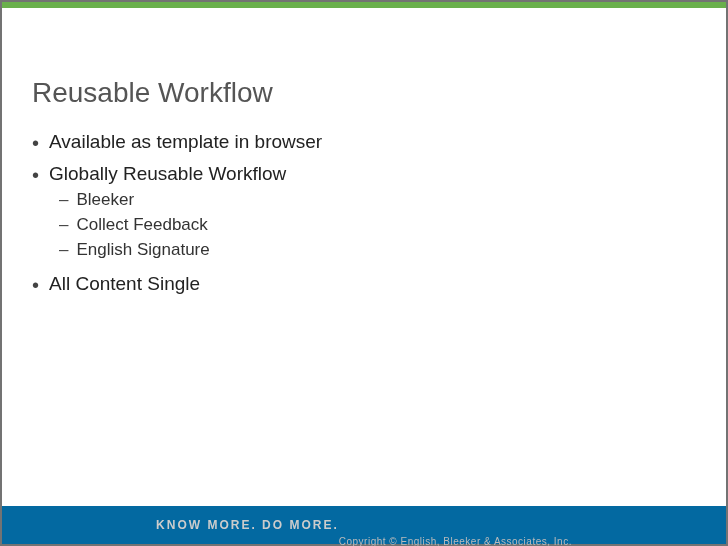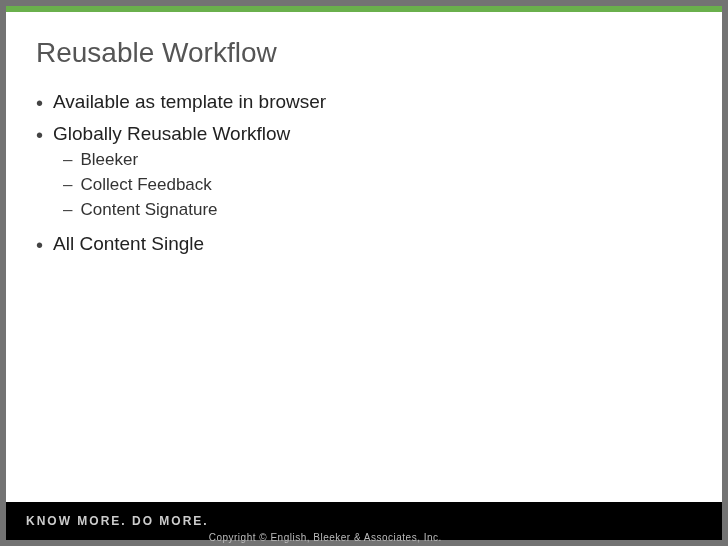--- a/index.html
+++ b/index.html
@@ -12,22 +12,23 @@
       overflow: hidden;
       position: relative;
     }
 
     .slide {
       width: 728px;
       height: 546px;
       background: #ffffff;
       display: flex;
       flex-direction: column;
-      border: 6px solid #737373;
+      border: 2px solid #737373;
       position: relative;
+      gap: 44px;
     }
 
     .top-bar {
       height: 6px;
       background: #6ab04c;
       width: 100%;
     }
 
     .content-area {
       flex: 1;
@@ -95,24 +96,24 @@
     .icon-section {
       width: 260px;
       display: flex;
       align-items: center;
       justify-content: center;
       padding-top: 20px;
     }
 
     .bottom-bar {
       height: 38px;
-      background: #000000;
+      background: #0369a1;
       display: flex;
       align-items: center;
-      justify-content: flex-start;
+      justify-content: center;
       padding: 0 20px;
     }
 
     .bottom-left {
       font-size: 12px;
       color: #ccc;
       letter-spacing: 2px;
       font-weight: 600;
       text-transform: uppercase;
     }
@@ -151,21 +152,21 @@
           <span class="li-text-wrapper">
             <span>Globally Reusable Workflow</span>
             <ul class="sub-list">
               <li>
                 <span>Bleeker</span>
               </li>
               <li>
                 <span>Collect Feedback</span>
               </li>
               <li>
-                <span>Content Signature</span>
+                <span>English Signature</span>
               </li>
             </ul>
           </span>
         </li>
 
 
         <li>
           <span>All Content Single</span>
         </li>
 

